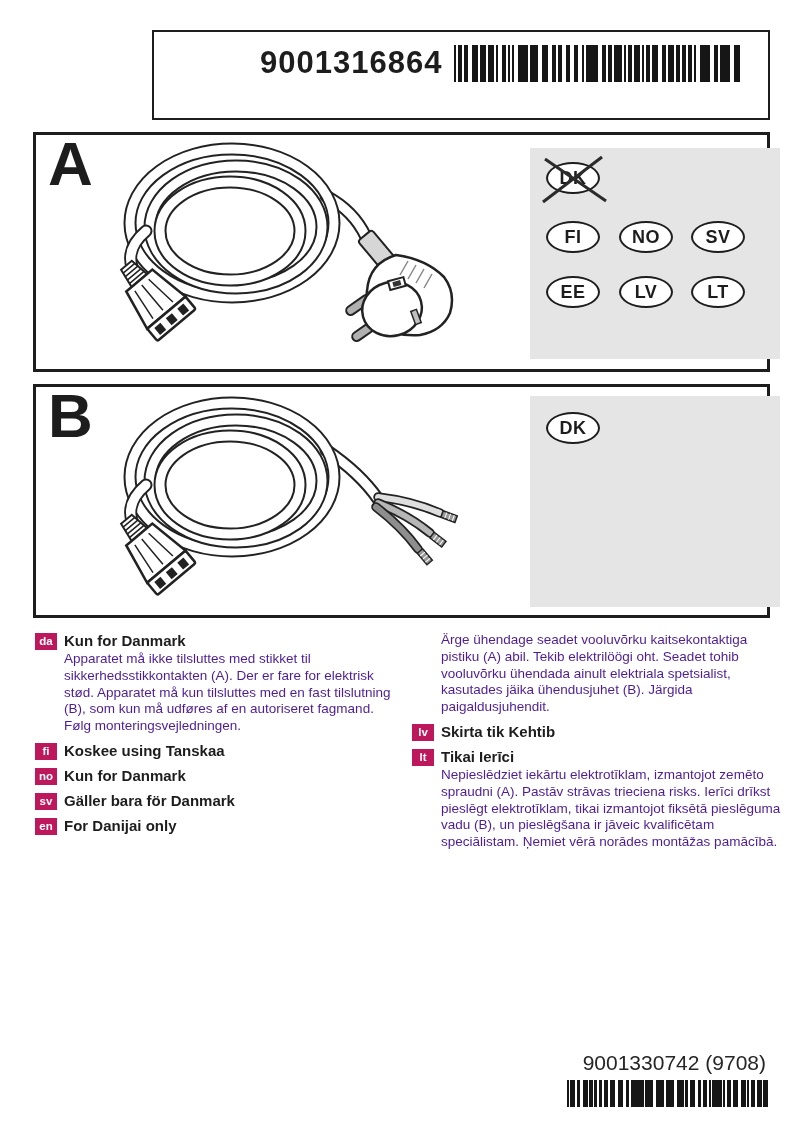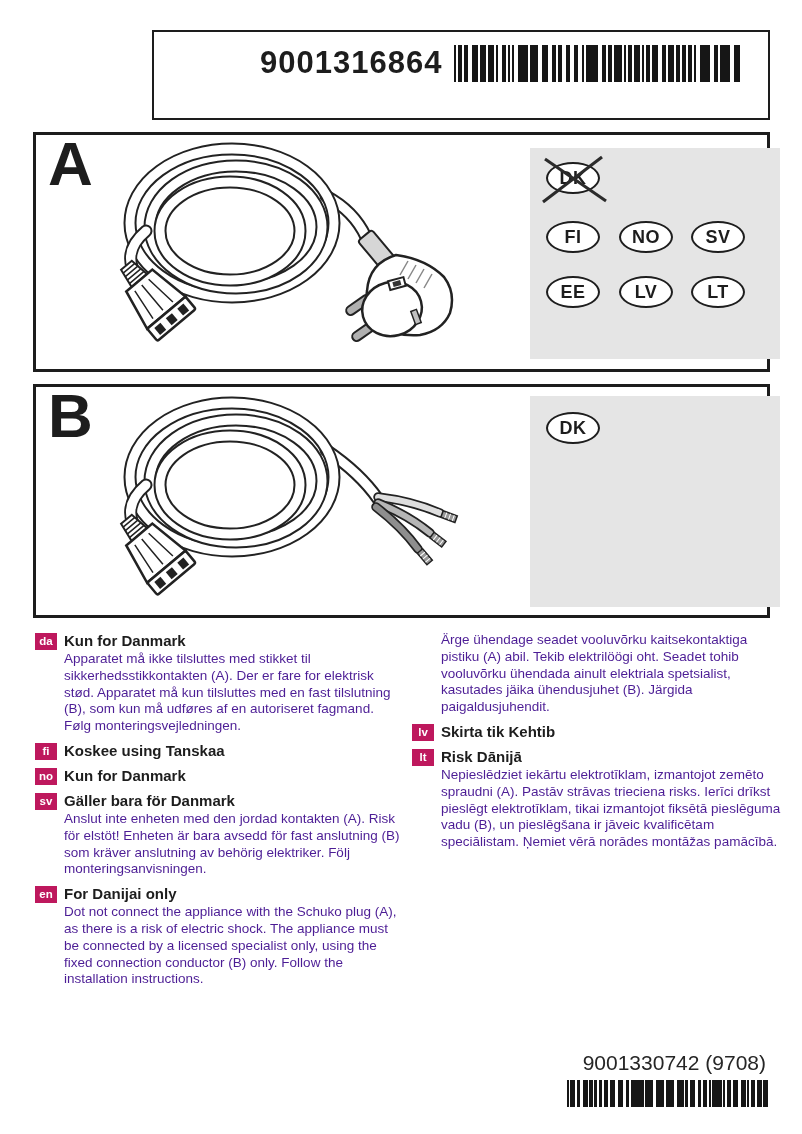--- a/index.html
+++ b/index.html
@@ -202,45 +202,43 @@
       <div class="sect-head">
           <span class="lang-badge">no</span>
           <span>Kun for Danmark</span>
         </div>
     </div>
     <div class="sect">
       <div class="sect-head">
           <span class="lang-badge">sv</span>
           <span>Gäller bara för Danmark</span>
         </div>
-      <div class="sect-body">Anslut inte enheten med den jordad kontakten (A). Risk för elstöt! Enheten är bara avsedd för fast anslutning (B) som kräver anslutning av behörig elektriker. Följ monteringsanvisningen.</div>
     </div>
     <div class="sect">
       <div class="sect-head">
           <span class="lang-badge">en</span>
           <span>For Danijai only</span>
         </div>
-      <div class="sect-body">Dot not connect the appliance with the Schuko plug (A), as there is a risk of electric shock. The appliance must be connected by a licensed specialist only, using the fixed connection conductor (B) only. Follow the installation instructions.</div>
     </div>
   </div>
 
   <div class="col col-right">
     <div class="sect">
       <div class="sect-body">Ärge ühendage seadet vooluvõrku kaitsekontaktiga pistiku (A) abil. Tekib elektrilöögi oht. Seadet tohib vooluvõrku ühendada ainult elektriala spetsialist, kasutades jäika ühendusjuhet (B). Järgida paigaldusjuhendit.</div>
     </div>
     <div class="sect">
       <div class="sect-head">
           <span class="lang-badge">lv</span>
           <span>Skirta tik Kehtib</span>
         </div>
     </div>
     <div class="sect">
       <div class="sect-head">
           <span class="lang-badge">lt</span>
-          <span>Risk Dānijā</span>
+          <span>Tikai Ierīci</span>
         </div>
       <div class="sect-body">Nepieslēdziet iekārtu elektrotīklam, izmantojot zemēto spraudni (A). Pastāv strāvas trieciena risks. Ierīci drīkst pieslēgt elektrotīklam, tikai izmantojot fiksētā pieslēguma vadu (B), un pieslēgšana ir jāveic kvalificētam speciālistam. Ņemiet vērā norādes montāžas pamācībā.</div>
     </div>
   </div>
 
   <div class="footer-num">9001330742 (9708)</div>
   <div class="barcode barcode-bottom"><i style="display: inline-block; vertical-align: top; height: 100%; background: rgb(22, 22, 22); width: 1.6px; margin-right: 1.6px;"></i><i style="display: inline-block; vertical-align: top; height: 100%; background: rgb(22, 22, 22); width: 4.8px; margin-right: 1.6px;"></i><i style="display: inline-block; vertical-align: top; height: 100%; background: rgb(22, 22, 22); width: 3.2px; margin-right: 3.2px;"></i><i style="display: inline-block; vertical-align: top; height: 100%; background: rgb(22, 22, 22); width: 4.8px; margin-right: 1.6px;"></i><i style="display: inline-block; vertical-align: top; height: 100%; background: rgb(22, 22, 22); width: 3.2px; margin-right: 1.6px;"></i><i style="display: inline-block; vertical-align: top; height: 100%; background: rgb(22, 22, 22); width: 3.2px; margin-right: 1.6px;"></i><i style="display: inline-block; vertical-align: top; height: 100%; background: rgb(22, 22, 22); width: 1.6px; margin-right: 0px;"></i><i style="display: inline-block; vertical-align: top; height: 100%; background: rgb(22, 22, 22); width: 1.6px; margin-right: 1.6px;"></i><i style="display: inline-block; vertical-align: top; height: 100%; background: rgb(22, 22, 22); width: 4.8px; margin-right: 1.6px;"></i><i style="display: inline-block; vertical-align: top; height: 100%; background: rgb(22, 22, 22); width: 4.8px; margin-right: 3.2px;"></i><i style="display: inline-block; vertical-align: top; height: 100%; background: rgb(22, 22, 22); width: 4.8px; margin-right: 3.2px;"></i><i style="display: inline-block; vertical-align: top; height: 100%; background: rgb(22, 22, 22); width: 1.6px; margin-right: 0px;"></i><i style="display: inline-block; vertical-align: top; height: 100%; background: rgb(22, 22, 22); width: 1.6px; margin-right: 1.6px;"></i><i style="display: inline-block; vertical-align: top; height: 100%; background: rgb(22, 22, 22); width: 3.2px; margin-right: 0px;"></i><i style="display: inline-block; vertical-align: top; height: 100%; background: rgb(22, 22, 22); width: 3.2px; margin-right: 0px;"></i><i style="display: inline-block; vertical-align: top; height: 100%; background: rgb(22, 22, 22); width: 4.8px; margin-right: 0px;"></i><i style="display: inline-block; vertical-align: top; height: 100%; background: rgb(22, 22, 22); width: 1.6px; margin-right: 1.6px;"></i><i style="display: inline-block; vertical-align: top; height: 100%; background: rgb(22, 22, 22); width: 3.2px; margin-right: 0px;"></i><i style="display: inline-block; vertical-align: top; height: 100%; background: rgb(22, 22, 22); width: 4.8px; margin-right: 3.2px;"></i><i style="display: inline-block; vertical-align: top; height: 100%; background: rgb(22, 22, 22); width: 3.2px; margin-right: 0px;"></i><i style="display: inline-block; vertical-align: top; height: 100%; background: rgb(22, 22, 22); width: 4.8px; margin-right: 1.6px;"></i><i style="display: inline-block; vertical-align: top; height: 100%; background: rgb(22, 22, 22); width: 3.2px; margin-right: 0px;"></i><i style="display: inline-block; vertical-align: top; height: 100%; background: rgb(22, 22, 22); width: 4.8px; margin-right: 3.2px;"></i><i style="display: inline-block; vertical-align: top; height: 100%; background: rgb(22, 22, 22); width: 4.8px; margin-right: 0px;"></i><i style="display: inline-block; vertical-align: top; height: 100%; background: rgb(22, 22, 22); width: 1.6px; margin-right: 1.6px;"></i><i style="display: inline-block; vertical-align: top; height: 100%; background: rgb(22, 22, 22); width: 3.2px; margin-right: 1.6px;"></i><i style="display: inline-block; vertical-align: top; height: 100%; background: rgb(22, 22, 22); width: 4.8px; margin-right: 3.2px;"></i><i style="display: inline-block; vertical-align: top; height: 100%; background: rgb(22, 22, 22); width: 3.2px; margin-right: 1.6px;"></i><i style="display: inline-block; vertical-align: top; height: 100%; background: rgb(22, 22, 22); width: 4.8px; margin-right: 1.6px;"></i><i style="display: inline-block; vertical-align: top; height: 100%; background: rgb(22, 22, 22); width: 1.6px; margin-right: 1.6px;"></i><i style="display: inline-block; vertical-align: top; height: 100%; background: rgb(22, 22, 22); width: 4.8px; margin-right: 0px;"></i><i style="display: inline-block; vertical-align: top; height: 100%; background: rgb(22, 22, 22); width: 4.8px; margin-right: 1.6px;"></i><i style="display: inline-block; vertical-align: top; height: 100%; background: rgb(22, 22, 22); width: 1.6px; margin-right: 1.6px;"></i><i style="display: inline-block; vertical-align: top; height: 100%; background: rgb(22, 22, 22); width: 4.8px; margin-right: 1.6px;"></i><i style="display: inline-block; vertical-align: top; height: 100%; background: rgb(22, 22, 22); width: 4.8px; margin-right: 3.2px;"></i><i style="display: inline-block; vertical-align: top; height: 100%; background: rgb(22, 22, 22); width: 4.8px; margin-right: 1.6px;"></i><i style="display: inline-block; vertical-align: top; height: 100%; background: rgb(22, 22, 22); width: 1.6px; margin-right: 1.6px;"></i><i style="display: inline-block; vertical-align: top; height: 100%; background: rgb(22, 22, 22); width: 4.8px; margin-right: 1.6px;"></i><i style="display: inline-block; vertical-align: top; height: 100%; background: rgb(22, 22, 22); width: 3.2px; margin-right: 0px;"></i><i style="display: inline-block; vertical-align: top; height: 100%; background: rgb(22, 22, 22); width: 1.6px; margin-right: 1.6px;"></i><i style="display: inline-block; vertical-align: top; height: 100%; background: rgb(22, 22, 22); width: 4.8px; margin-right: 1.6px;"></i></div>
 
 </div>
 

